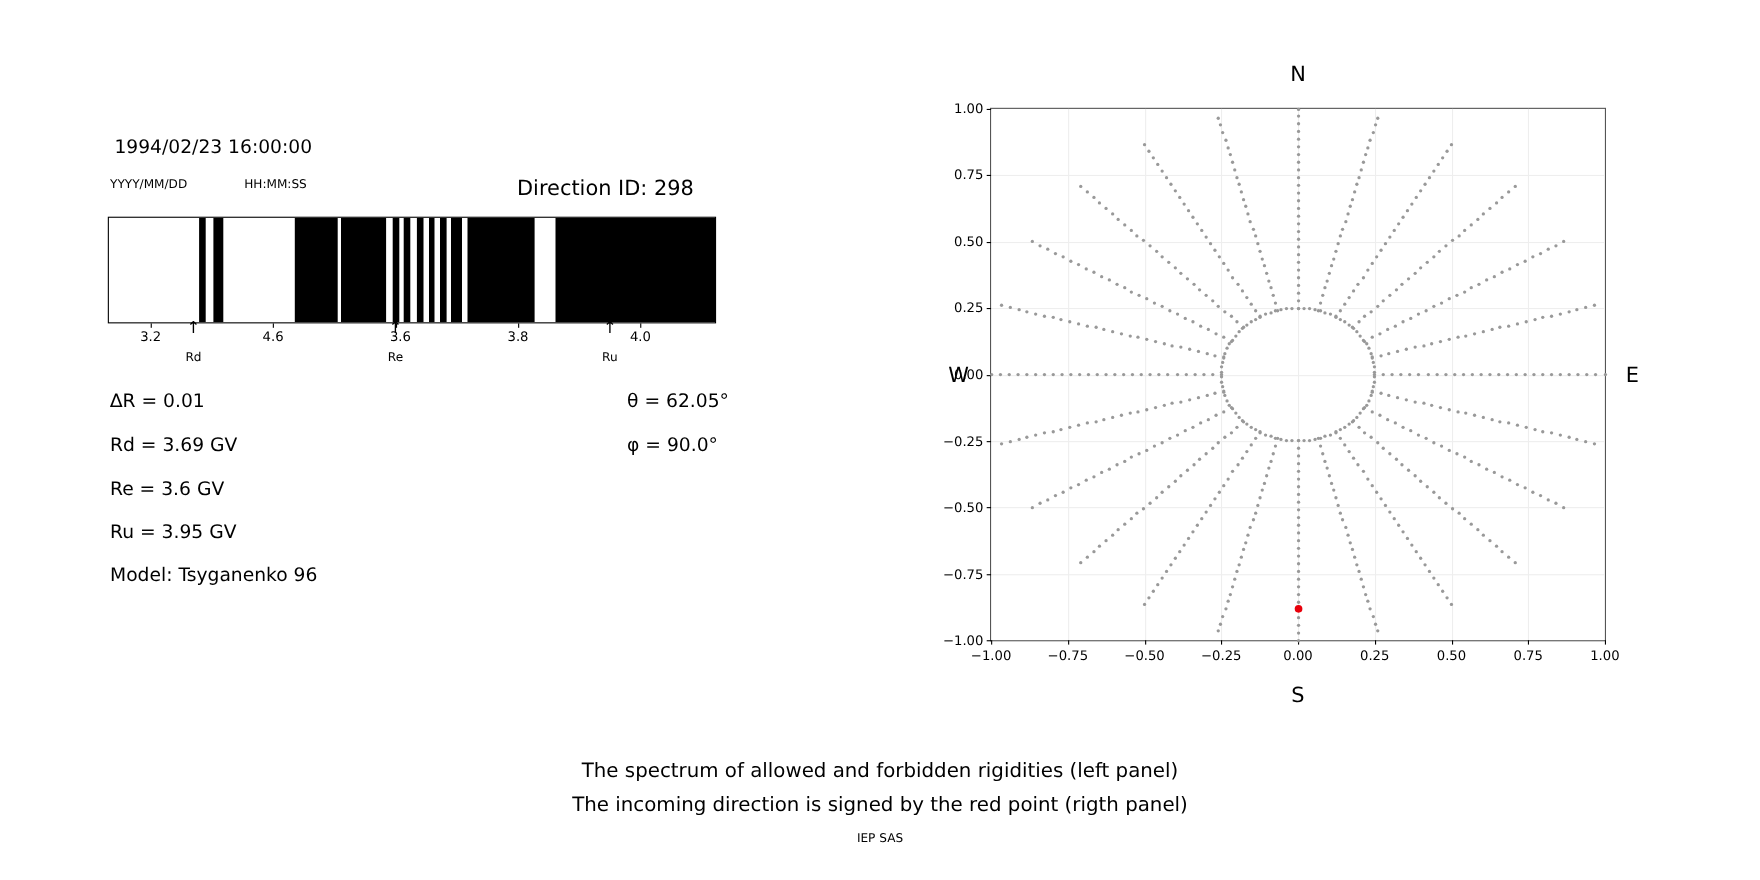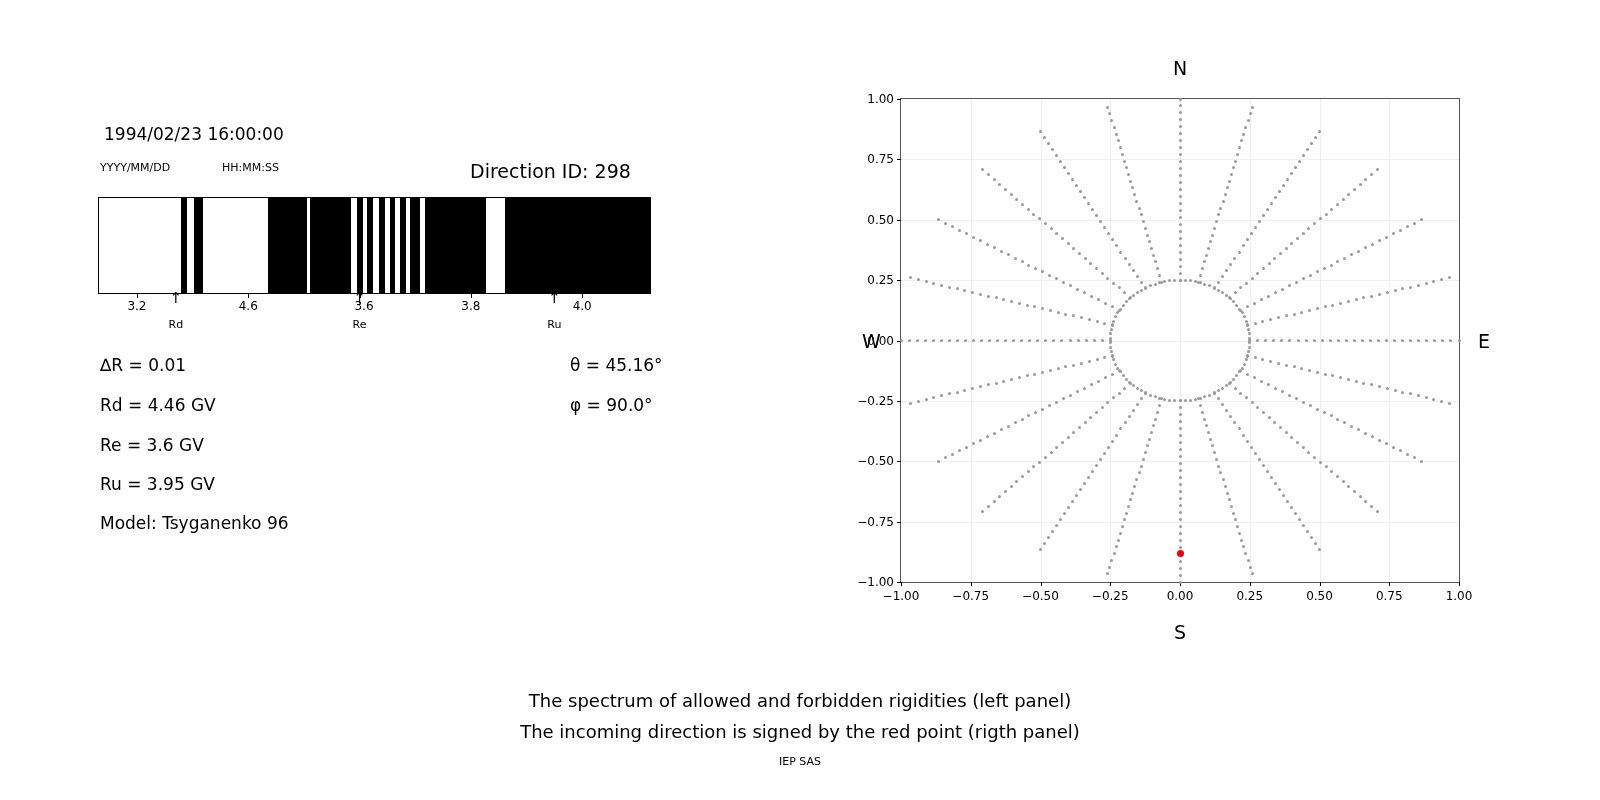--- a/index.html
+++ b/index.html
@@ -270,25 +270,25 @@
         <span class="arrow">↑</span>
         <span class="mlabel">Re</span>
       </div>
       <div class="marker" style="left: 456.384px;">
         <span class="arrow">↑</span>
         <span class="mlabel">Ru</span>
       </div>
     </div>
 
   <div class="stat" id="stat-dr">∆R = 0.01</div>
-  <div class="stat" id="stat-rd">Rd = 4.46 GV</div>
+  <div class="stat" id="stat-rd">Rd = 3.69 GV</div>
   <div class="stat" id="stat-re">Re = 3.6 GV</div>
   <div class="stat" id="stat-ru">Ru = 3.95 GV</div>
   <div class="stat" id="stat-model">Model: Tsyganenko 96</div>
-  <div class="stat" id="stat-theta">θ = 45.16°</div>
+  <div class="stat" id="stat-theta">θ = 62.05°</div>
   <div class="stat" id="stat-phi">φ = 90.0°</div>
 </div>
 
 <div class="panel" id="right-panel">
   <div class="compass" id="compass-n">N</div>
   <div class="compass" id="compass-s">S</div>
   <div class="compass" id="compass-w">W</div>
   <div class="compass" id="compass-e">E</div>
 
   <div id="plot-area">

